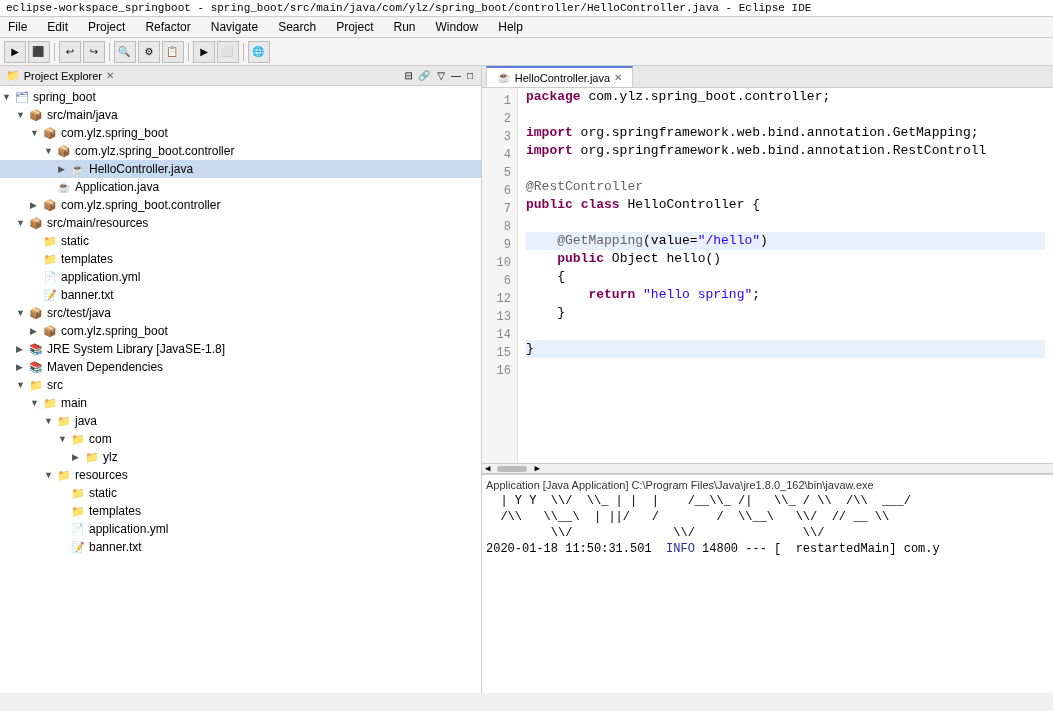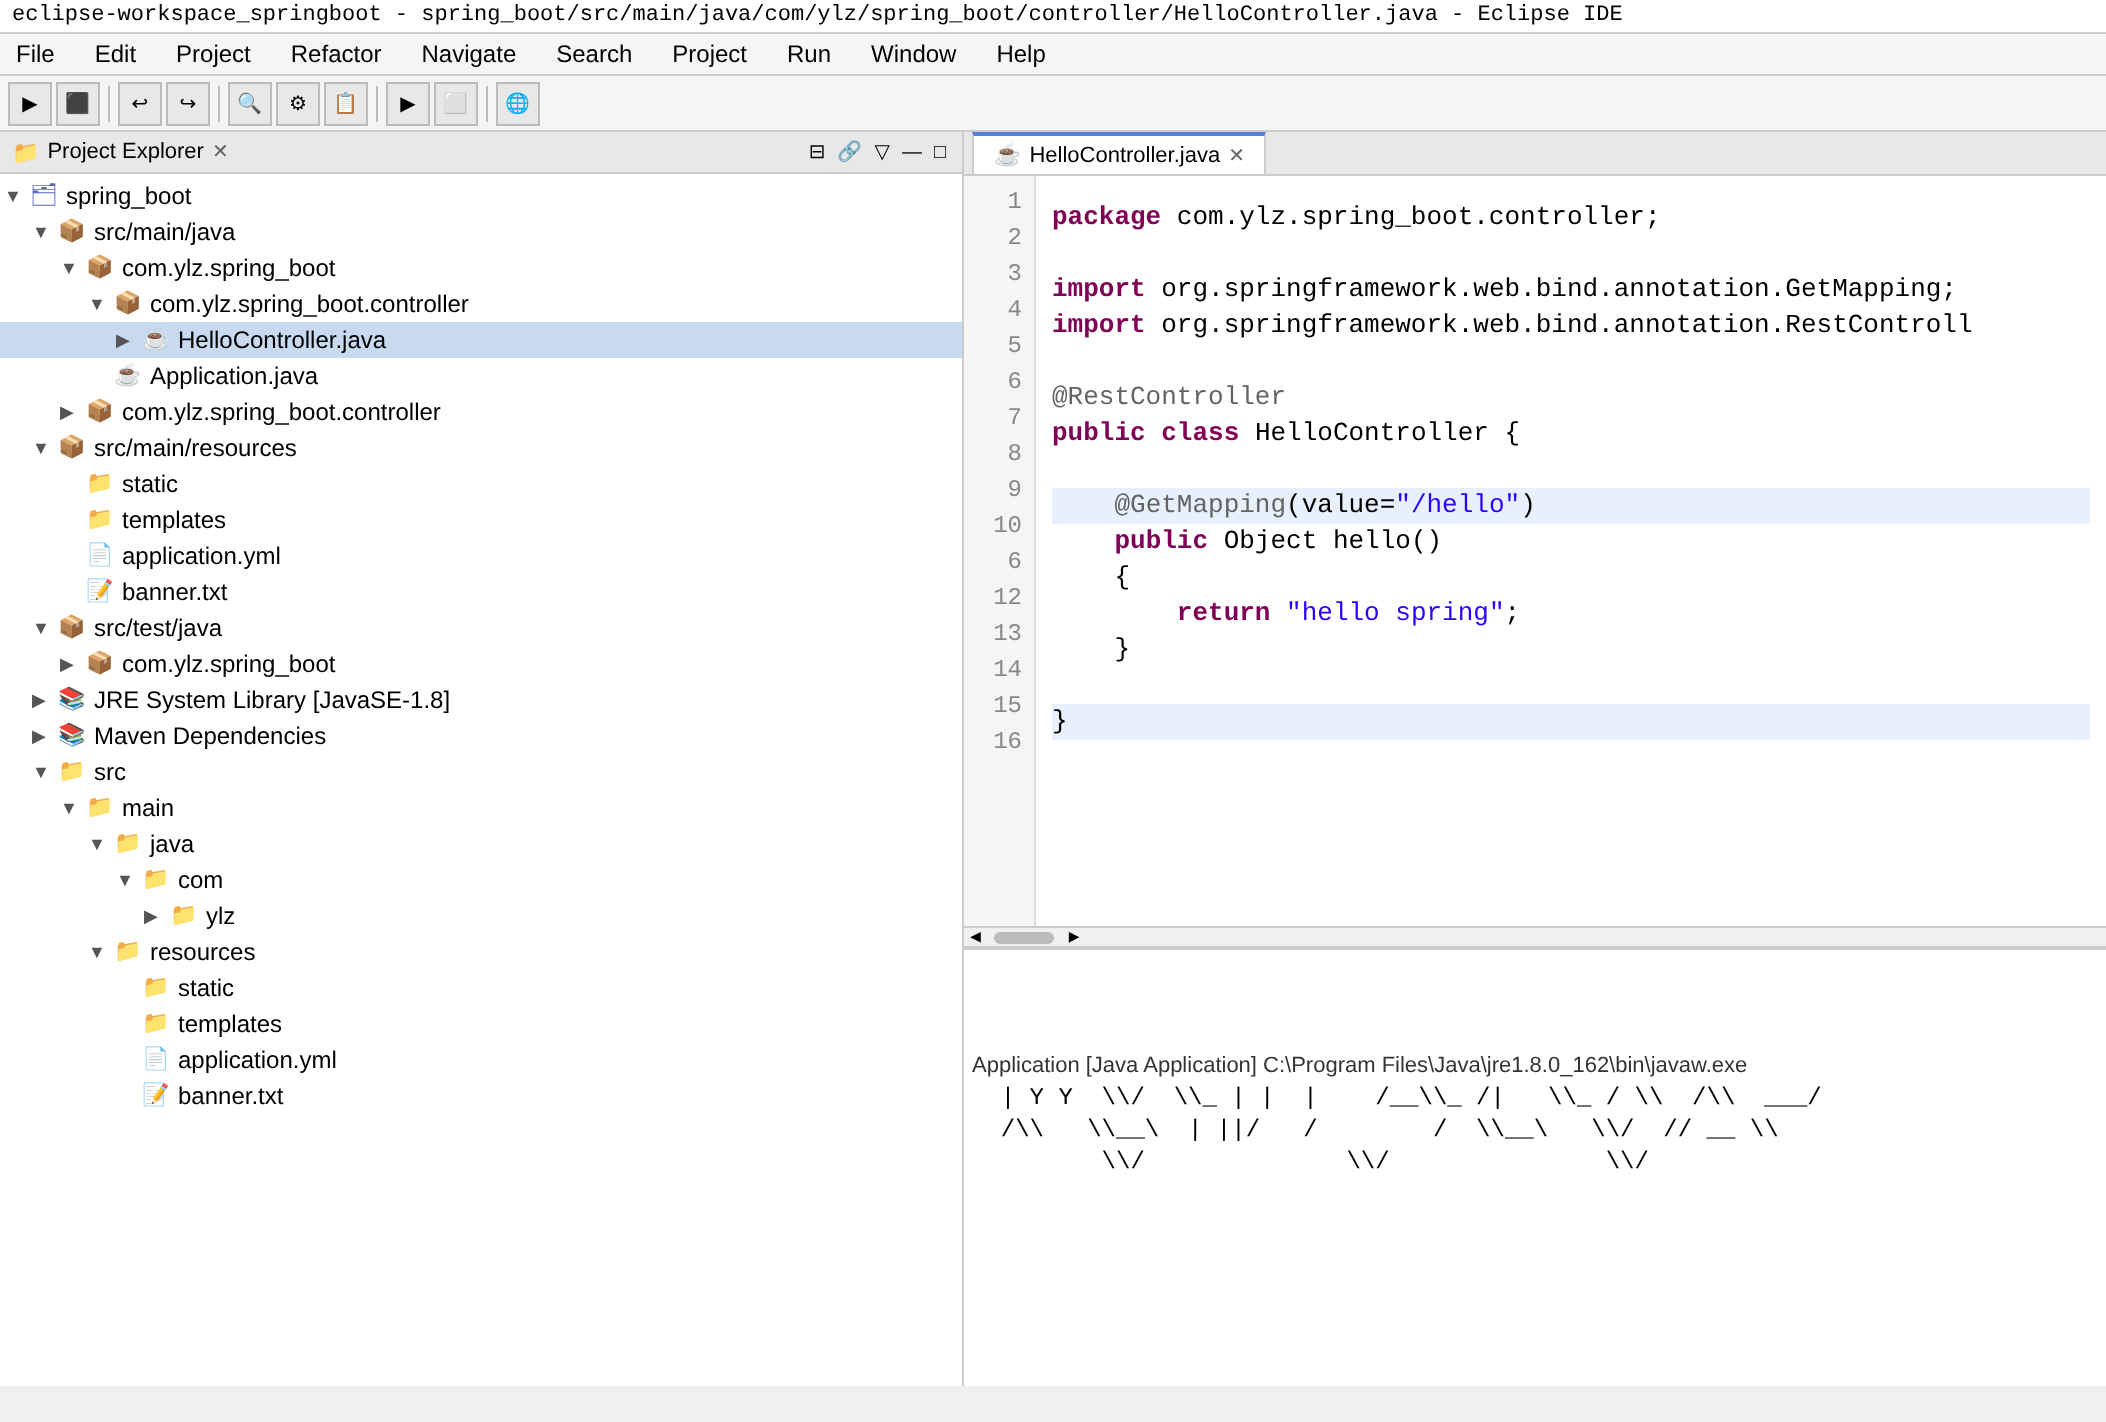--- a/index.html
+++ b/index.html
@@ -155,21 +155,21 @@
       text-align: right;
       color: #888;
       font-size: 12px;
       min-width: 36px;
       user-select: none;
     }
     .line-num { line-height: 18px; }
 
     #code-area {
       flex: 1;
-      padding: 12px 8px;
+      padding: 0 8px;
       white-space: pre;
       line-height: 18px;
       overflow: visible;
     }
 
     .kw { color: #7f0055; font-weight: bold; }
     .annot { color: #646464; }
     .str { color: #2a00ff; }
     .import-kw { color: #7f0055; font-weight: bold; }
 
@@ -209,21 +209,20 @@
     .bottom-tab.active { border-bottom: 2px solid #5c7cdb; }
 
     #console-output {
       flex: 1;
       overflow-y: auto;
       overflow-x: auto;
       background: #fff;
       font-family: 'Courier New', Courier, monospace;
       font-size: 12px;
       padding: 2px 4px;
-      margin-top: 48px;
     }
     .console-header { color: #333; font-size: 11px; font-family: Arial, sans-serif; padding: 2px 0; }
     .console-line { line-height: 16px; white-space: pre; color: #000; }
     .console-info { color: #2c2c9c; }
   </style>
 </head>
 <body>
 
 <div id="title-bar">
   <span>eclipse-workspace_springboot - spring_boot/src/main/java/com/ylz/spring_boot/controller/HelloController.java - Eclipse IDE</span>
@@ -473,17 +472,18 @@
         <span class="h-scroll-arrow">▶</span>
       </div>
     </div>
 
     <div id="bottom-panel">
       <div id="console-output">
         <div class="console-header">Application [Java Application] C:\Program Files\Java\jre1.8.0_162\bin\javaw.exe</div>
       <div class="console-line">  | Y Y  \\/  \\_ | |  |    /__\\_ /|   \\_ / \\  /\\  ___/</div>
           <div class="console-line">  /\\   \\__\  | ||/   /        /  \\__\   \\/  // __ \\</div>
           <div class="console-line">         \\/              \\/               \\/</div>
+          <div class="console-line">2020-01-18 11:50:31.501  <span class="console-info">INFO</span> 14800 --- [  restartedMain] com.y</div>
         </div>
     </div>
 
   </div>
 </div>
 
 </body></html>

